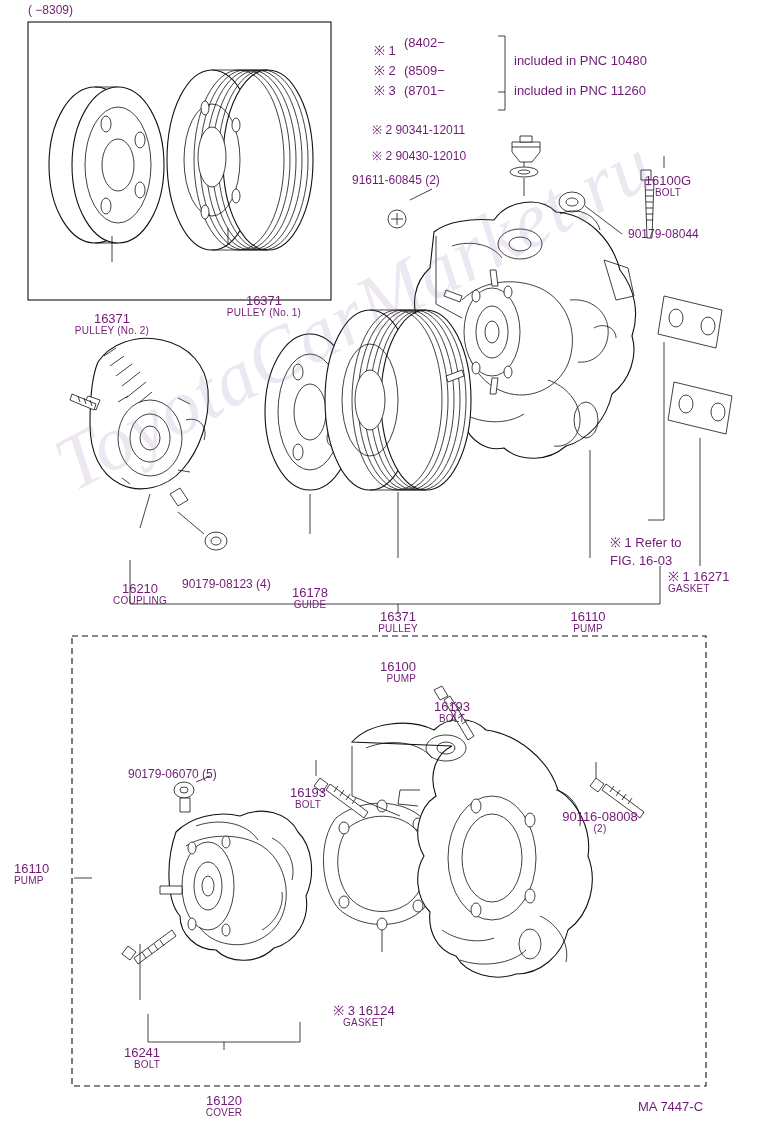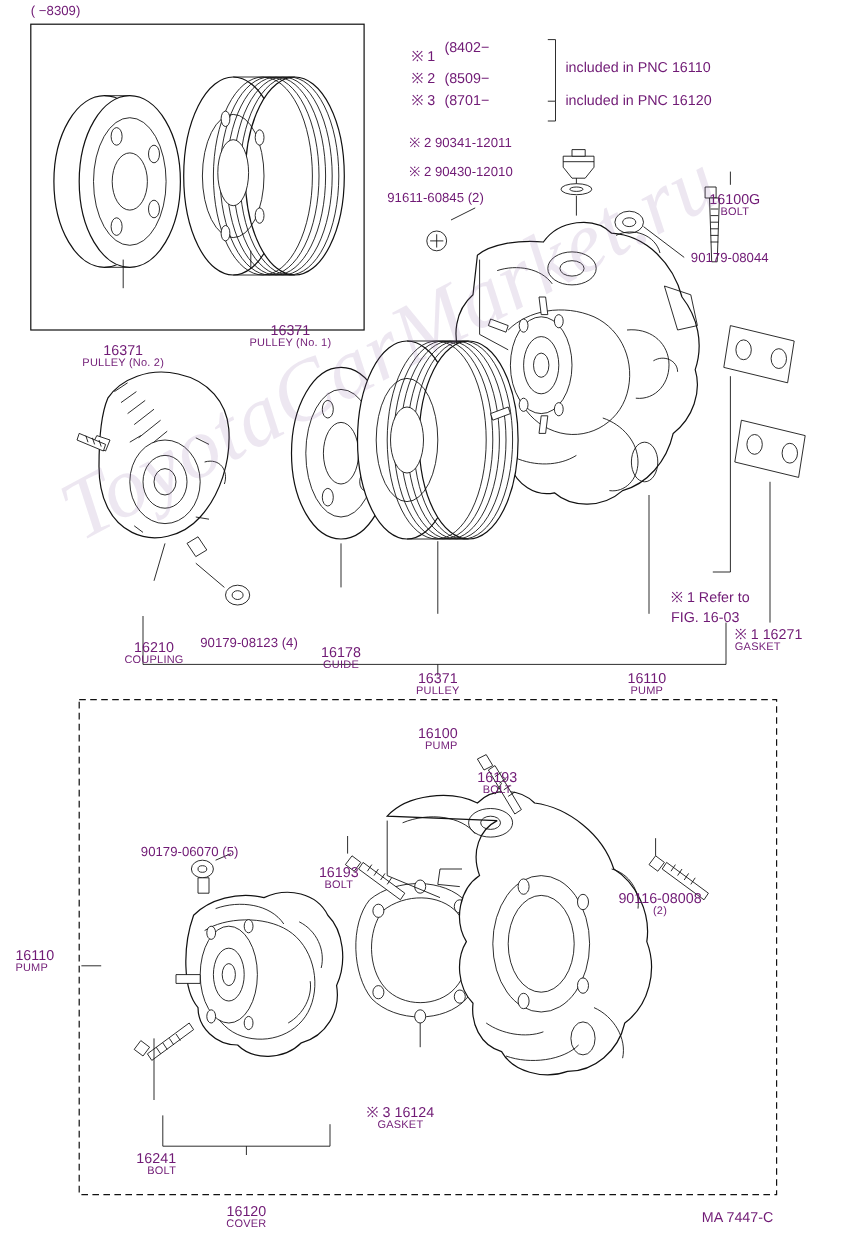--- a/index.html
+++ b/index.html
@@ -342,22 +342,22 @@
 </svg>
 
 <div class="lbl" style="left:28px; top:4px;">(    −8309)</div>
 
 <div class="lbl big" style="left:374px; top:44px;">※ 1</div>
 <div class="lbl big" style="left:404px; top:36px;">(8402−</div>
 <div class="lbl big" style="left:374px; top:64px;">※ 2</div>
 <div class="lbl big" style="left:404px; top:64px;">(8509−</div>
 <div class="lbl big" style="left:374px; top:84px;">※ 3</div>
 <div class="lbl big" style="left:404px; top:84px;">(8701−</div>
-<div class="lbl big" style="left:514px; top:54px;">included in PNC 16110</div>
-<div class="lbl big" style="left:514px; top:84px;">included in PNC 16120</div>
+<div class="lbl big" style="left:514px; top:54px;">included in PNC 10480</div>
+<div class="lbl big" style="left:514px; top:84px;">included in PNC 11260</div>
 
 <div class="lbl big center" style="left:112px; top:264px;">
   <span>16371</span>
   <span class="sub">PULLEY (No. 2)</span>
 </div>
 <div class="lbl big center" style="left:264px; top:246px;">
   <span>16371</span>
   <span class="sub">PULLEY (No. 1)</span>
 </div>
 

